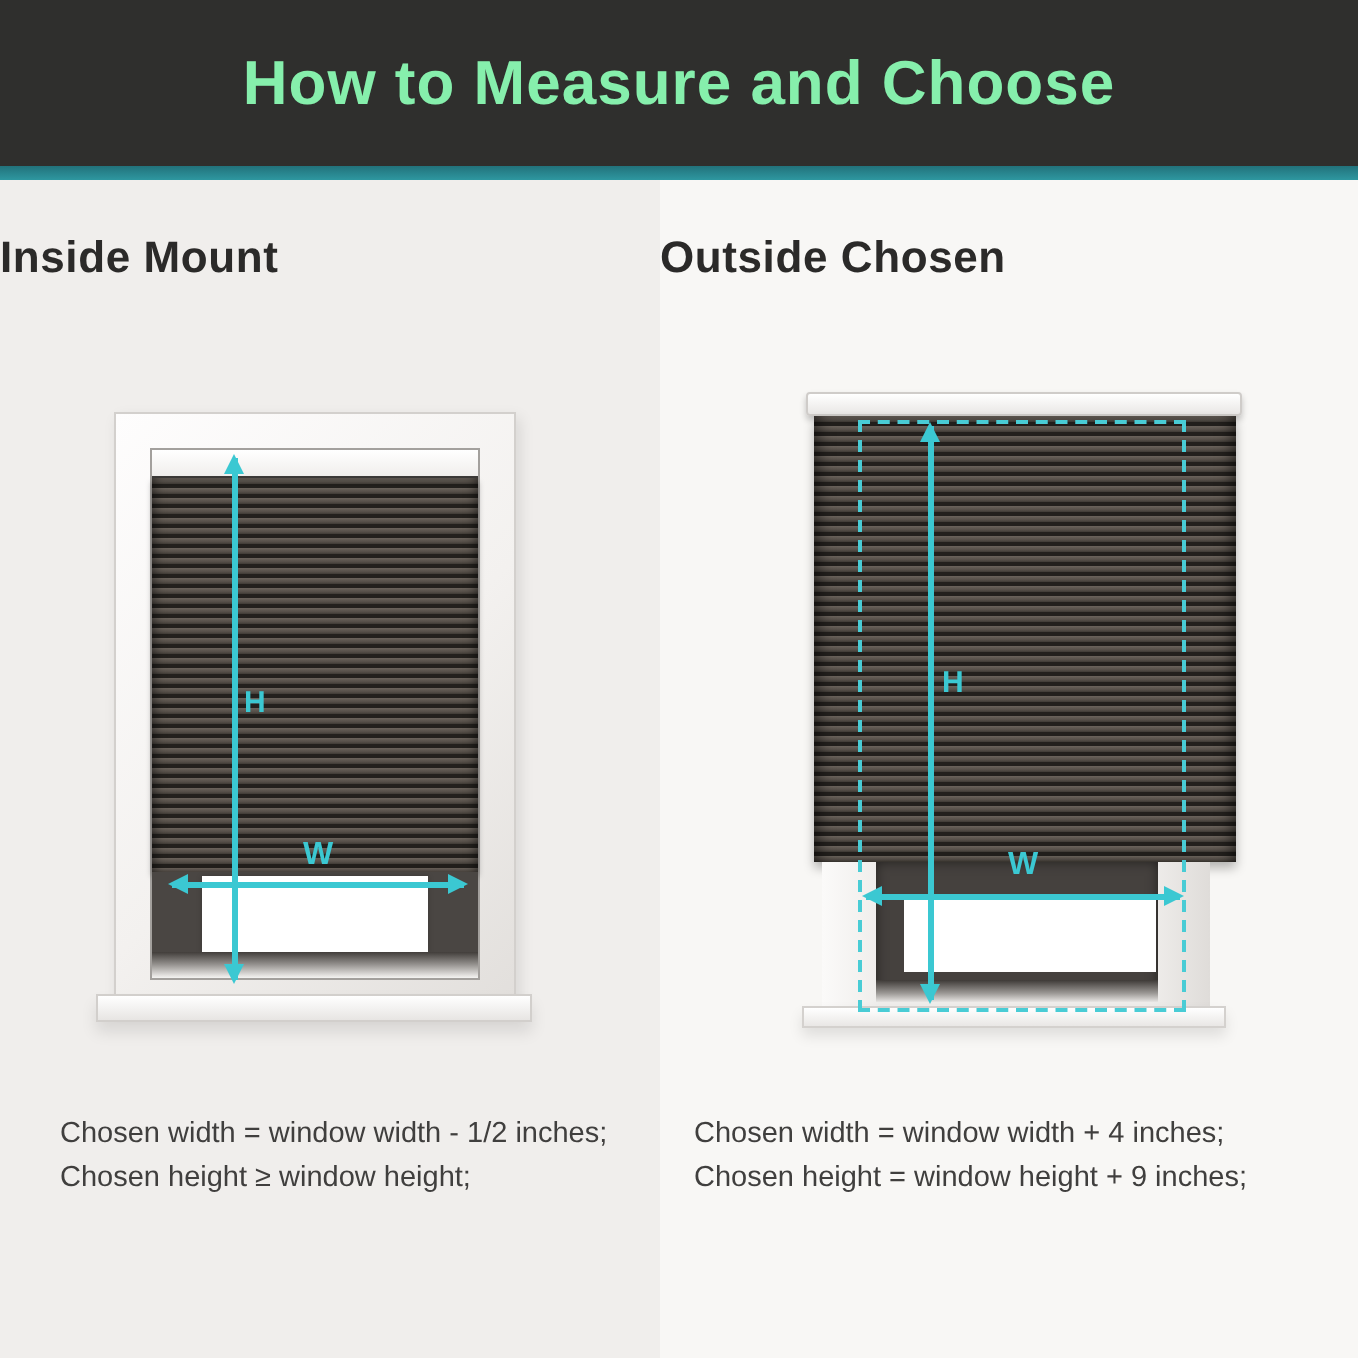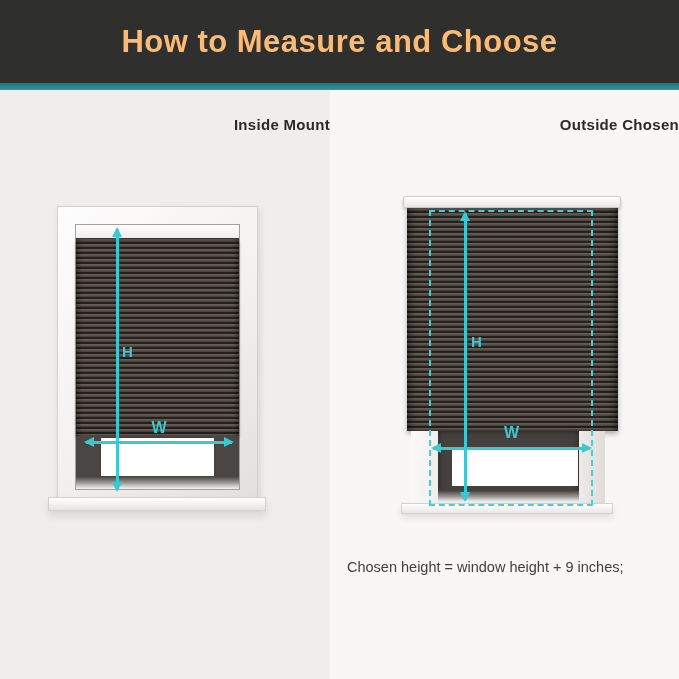--- a/index.html
+++ b/index.html
@@ -1,30 +1,30 @@
 <!DOCTYPE html>
 <html><head>
 <meta charset="utf-8">
 <style>
   html,body{margin:0;padding:0;background:#fff;}
   .canvas{position:relative;width:679px;height:679px;overflow:hidden;
           font-family:"Liberation Sans",sans-serif;background:#f8f7f5;}
 
   
   .banner{position:absolute;left:0;top:0;width:679px;height:83px;background:#2f2f2d;}
-  .banner-title{width:100%;text-align:center;line-height:84px;color:#fdba74;
+  .banner-title{width:100%;text-align:center;line-height:84px;color:#86efac;
                 font-size:31px;font-weight:700;letter-spacing:.5px;}
   .teal-stripe{position:absolute;left:0;top:83px;width:679px;height:7px;
                background:linear-gradient(#22727b,#2e97a0);}
 
   
   .panel-left{position:absolute;left:0;top:90px;width:330px;height:589px;background:#f0eeec;}
   .panel-right{position:absolute;left:330px;top:90px;width:349px;height:589px;background:#f8f7f5;}
-  .panel-title{position:absolute;width:100%;text-align:right;top:26px;
-               font-size:15px;font-weight:700;color:#2b2a29;letter-spacing:.3px;}
+  .panel-title{position:absolute;width:100%;text-align:left;top:26px;
+               font-size:22px;font-weight:700;color:#2b2a29;letter-spacing:.3px;}
 
   
   .win-frame{position:absolute;left:57px;top:206px;width:201px;height:297px;
              background:linear-gradient(135deg,#fefdfd 0%,#f3f1ef 55%,#e2dfdc 100%);
              border:1px solid #d3d0cd;box-shadow:2px 3px 7px rgba(0,0,0,.10);box-sizing:border-box;}
   .win-open{position:absolute;left:17px;top:17px;right:17px;bottom:12px;
             background:#474340;box-shadow:inset 0 0 0 1px #a3a09d, inset 0 0 8px rgba(0,0,0,.45);}
   .headrail{position:absolute;left:1px;right:1px;top:1px;height:13px;
             background:linear-gradient(#ffffff,#f0eeec);border-bottom:1px solid #3c3a38;}
   .blind-tex{background:repeating-linear-gradient(to bottom,
@@ -148,18 +148,21 @@
   </div>
   <div class="m-label h-lab" style="left:471px;top:333px;">H</div>
   <div class="h-arrow" style="left:431px;top:443px;width:161px;">
     <div class="line"></div>
     <div class="ah-left"></div>
     <div class="ah-right"></div>
   </div>
   <div class="m-label w-lab" style="left:431px;top:424px;width:161px;">W</div>
 
   <div class="notes notes-left">
+    <div>Chosen width = window width - 1/2 inches;</div>
+    <div>Chosen height ≥ window height;</div>
   </div>
   <div class="notes notes-right">
+    <div>Chosen width = window width + 4 inches;</div>
     <div>Chosen height = window height + 9 inches;</div>
   </div>
 
 </div>
 
 </body></html>

